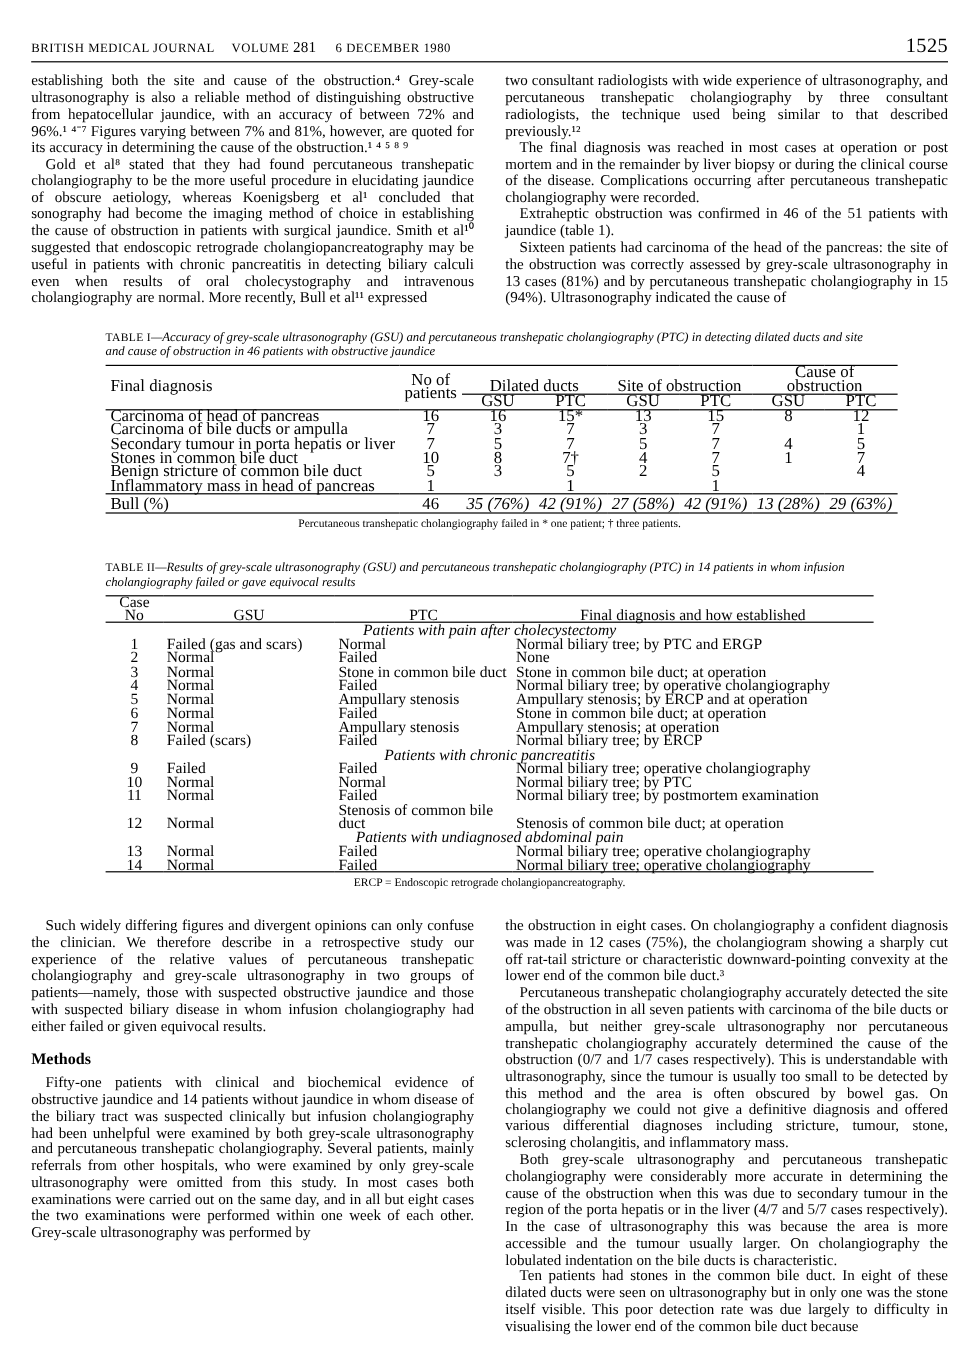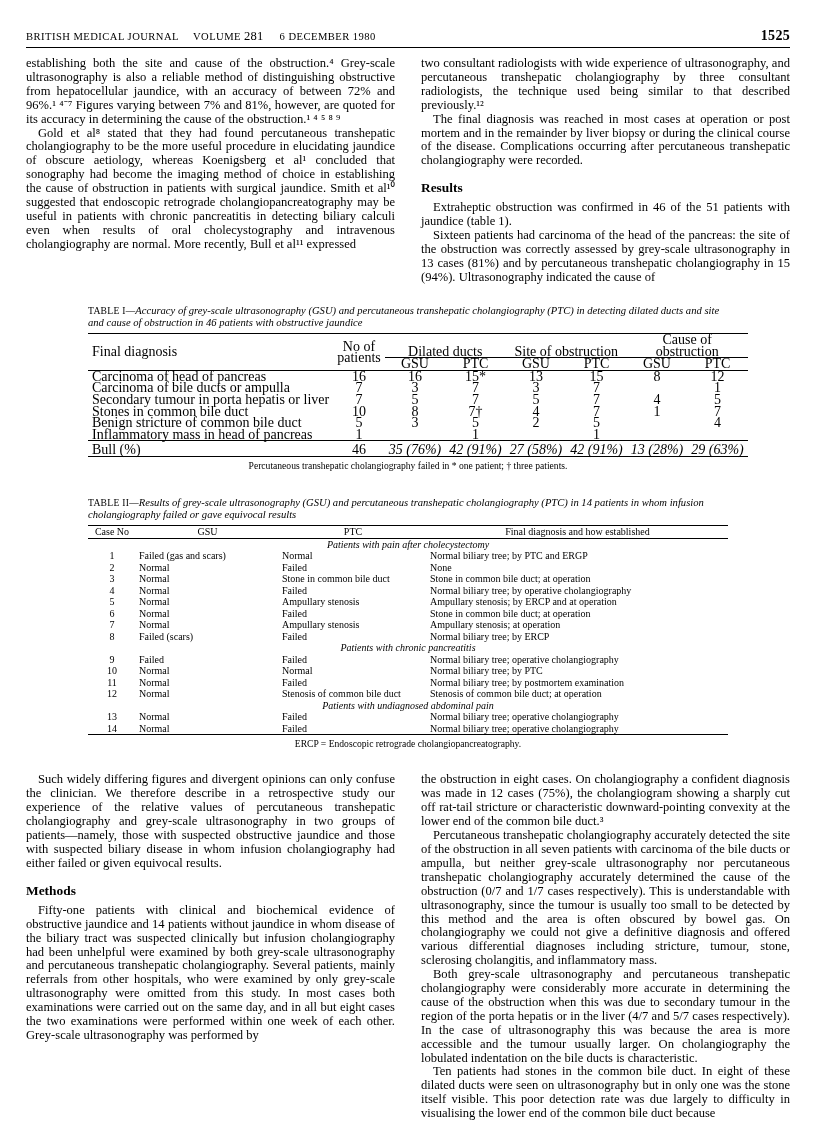--- a/index.html
+++ b/index.html
@@ -46,22 +46,22 @@
     margin-left: 14px;
   }
   .runhead .left .volnum {
     font-size: 12.6px;
     letter-spacing: 0.2px;
   }
   .runhead .left .date {
     margin-left: 16px;
   }
   .runhead .right {
-    font-weight: bold;
-    font-size: 14px;
+    font-weight: normal;
+    font-size: 17px;
   }
   .rule {
     border-bottom: 1px solid #000;
     margin-top: 2px;
     margin-bottom: 9px;
   }
   
   .cols {
     display: flex;
     gap: 26px;
@@ -129,21 +129,21 @@
   }
   .tfoot {
     font-size: 9.6px;
     line-height: 11px;
     margin-top: 3px;
     text-align: center;
   }
   td.rowlabel { white-space: nowrap; }
   tr.totalrow td { padding-top: 3px; }
   .gp { font-style: italic; text-align: center; }
-  table.t2 { font-size: 10px; line-height: 11.5px; }
+  table.t2 { font-size: 13px; line-height: 11.5px; }
   table.t2 td { padding: 0 3px; }
   .nowrap { white-space: nowrap; font-style: italic; }
 </style>
 </head>
 <body>
 
 <div class="page">
   <div class="inner">
 
     <div class="runhead">
@@ -156,21 +156,20 @@
     <div class="rule"></div>
 
     <div class="cols">
       <div class="col">
         <p class="body noindent">establishing both the site and cause of the obstruction.⁴ Grey-scale ultrasonography is also a reliable method of distinguishing obstructive from hepatocellular jaundice, with an accuracy of between 72% and 96%.¹ ⁴⁻⁷ Figures varying between 7% and 81%, however, are quoted for its accuracy in determining the cause of the obstruction.¹ ⁴ ⁵ ⁸ ⁹</p>
         <p class="body">Gold et al⁸ stated that they had found percutaneous transhepatic cholangiography to be the more useful procedure in elucidating jaundice of obscure aetiology, whereas Koenigsberg et al¹ concluded that sonography had become the imaging method of choice in establishing the cause of obstruction in patients with surgical jaundice. Smith et al¹⁰ suggested that endoscopic retrograde cholangiopancreatography may be useful in patients with chronic pancreatitis in detecting biliary calculi even when results of oral cholecystography and intravenous cholangiography are normal. More recently, Bull et al¹¹ expressed</p>
       </div>
       <div class="col">
         <p class="body noindent">two consultant radiologists with wide experience of ultrasonography, and percutaneous transhepatic cholangiography by three consultant radiologists, the technique used being similar to that described previously.¹²</p>
         <p class="body">The final diagnosis was reached in most cases at operation or post mortem and in the remainder by liver biopsy or during the clinical course of the disease. Complications occurring after percutaneous transhepatic cholangiography were recorded.</p>
-        <h3 class="sec">Results</h3>
         <p class="body">Extraheptic obstruction was confirmed in 46 of the 51 patients with jaundice (table 1).</p>
         <p class="body">Sixteen patients had carcinoma of the head of the pancreas: the site of the obstruction was correctly assessed by grey-scale ultrasonography in 13 cases (81%) and by percutaneous transhepatic cholangiography in 15 (94%). Ultrasonography indicated the cause of</p>
       </div>
     </div>
 
     <div class="table-block">
       <div class="table-caption">
         <span class="tno">TABLE I</span><span>—Accuracy of grey-scale ultrasonography (GSU) and percutaneous transhepatic cholangiography (PTC) in detecting dilated ducts and site and cause of obstruction in 46 patients with obstructive jaundice</span>
       </div>
       <table class="data">

